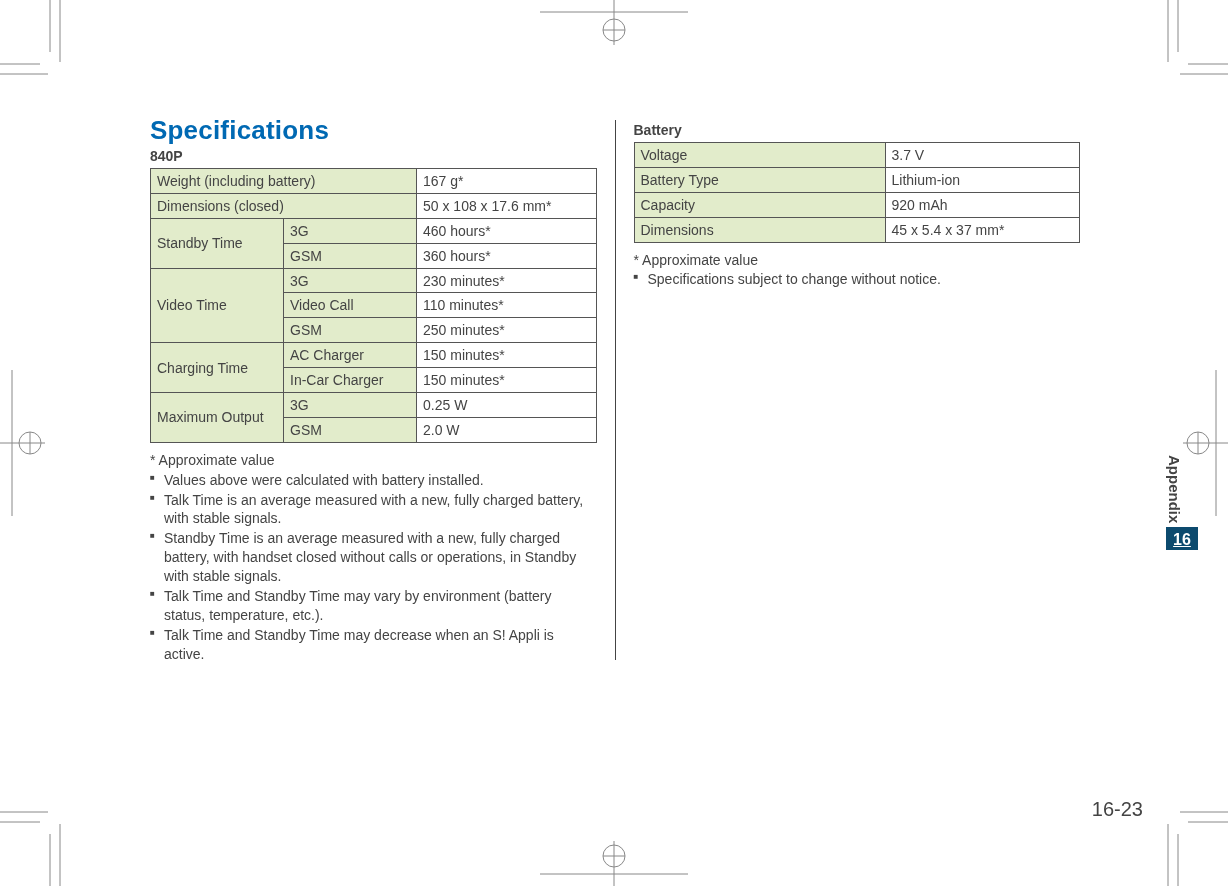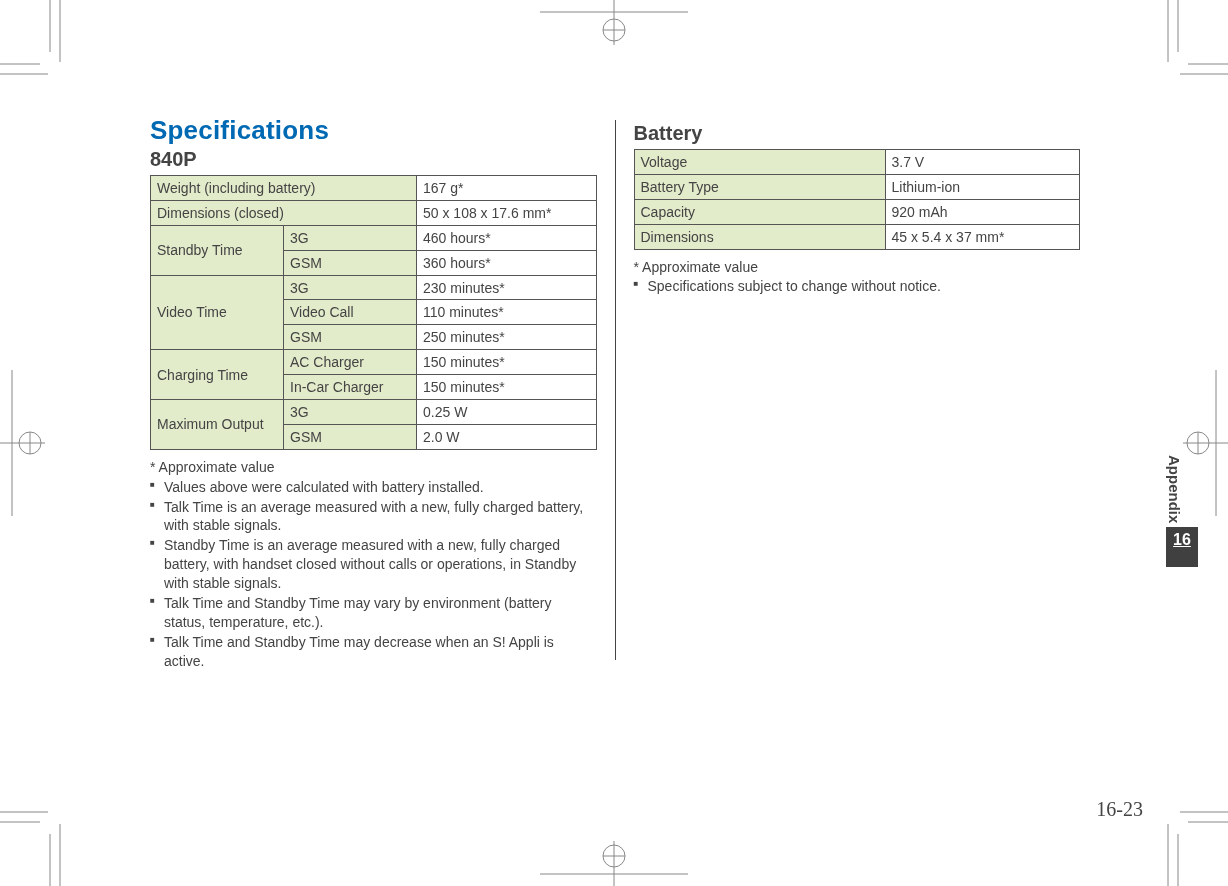--- a/index.html
+++ b/index.html
@@ -30,21 +30,21 @@
   }
   h1.specs {
     color: #0069b3;
     font-size: 26px;
     font-weight: 700;
     margin: 0 0 2px 0;
     letter-spacing: 0.2px;
   }
   .sub {
     font-weight: 700;
-    font-size: 20px;
+    font-size: 14px;
     color: #444;
     margin: 2px 0 4px 0;
   }
   table.spec {
     border-collapse: collapse;
     width: 100%;
     font-size: 14px;
   }
   table.spec td {
     border: 1px solid #555;
@@ -81,36 +81,35 @@
   }
   .tab .vtext {
     writing-mode: vertical-rl;
     font-weight: 700;
     font-size: 15px;
     color: #444;
     display: block;
     margin-bottom: 4px;
   }
   .tab .num {
-    background: #404040;
+    background: #0c4a6e;
     color: #fff;
     font-weight: 700;
     font-size: 16px;
-    padding: 4px 5px 18px 5px;
+    padding: 4px 5px 1px 5px;
     display: inline-block;
     min-width: 22px;
     text-decoration: underline;
   }
   .pagenum {
     position: absolute;
     right: 85px;
     bottom: 65px;
     font-size: 20px;
     color: #444;
-    font-family: Liberation Serif, serif;
   }
 </style>
 </head>
 <body>
 
 <svg class="cropmark" style="left:0;top:0" width="1228" height="886">
 
   <line x1="614" y1="0" x2="614" y2="45"></line>
   <circle cx="614" cy="30" r="11"></circle>
   <line x1="603" y1="30" x2="625" y2="30"></line>

